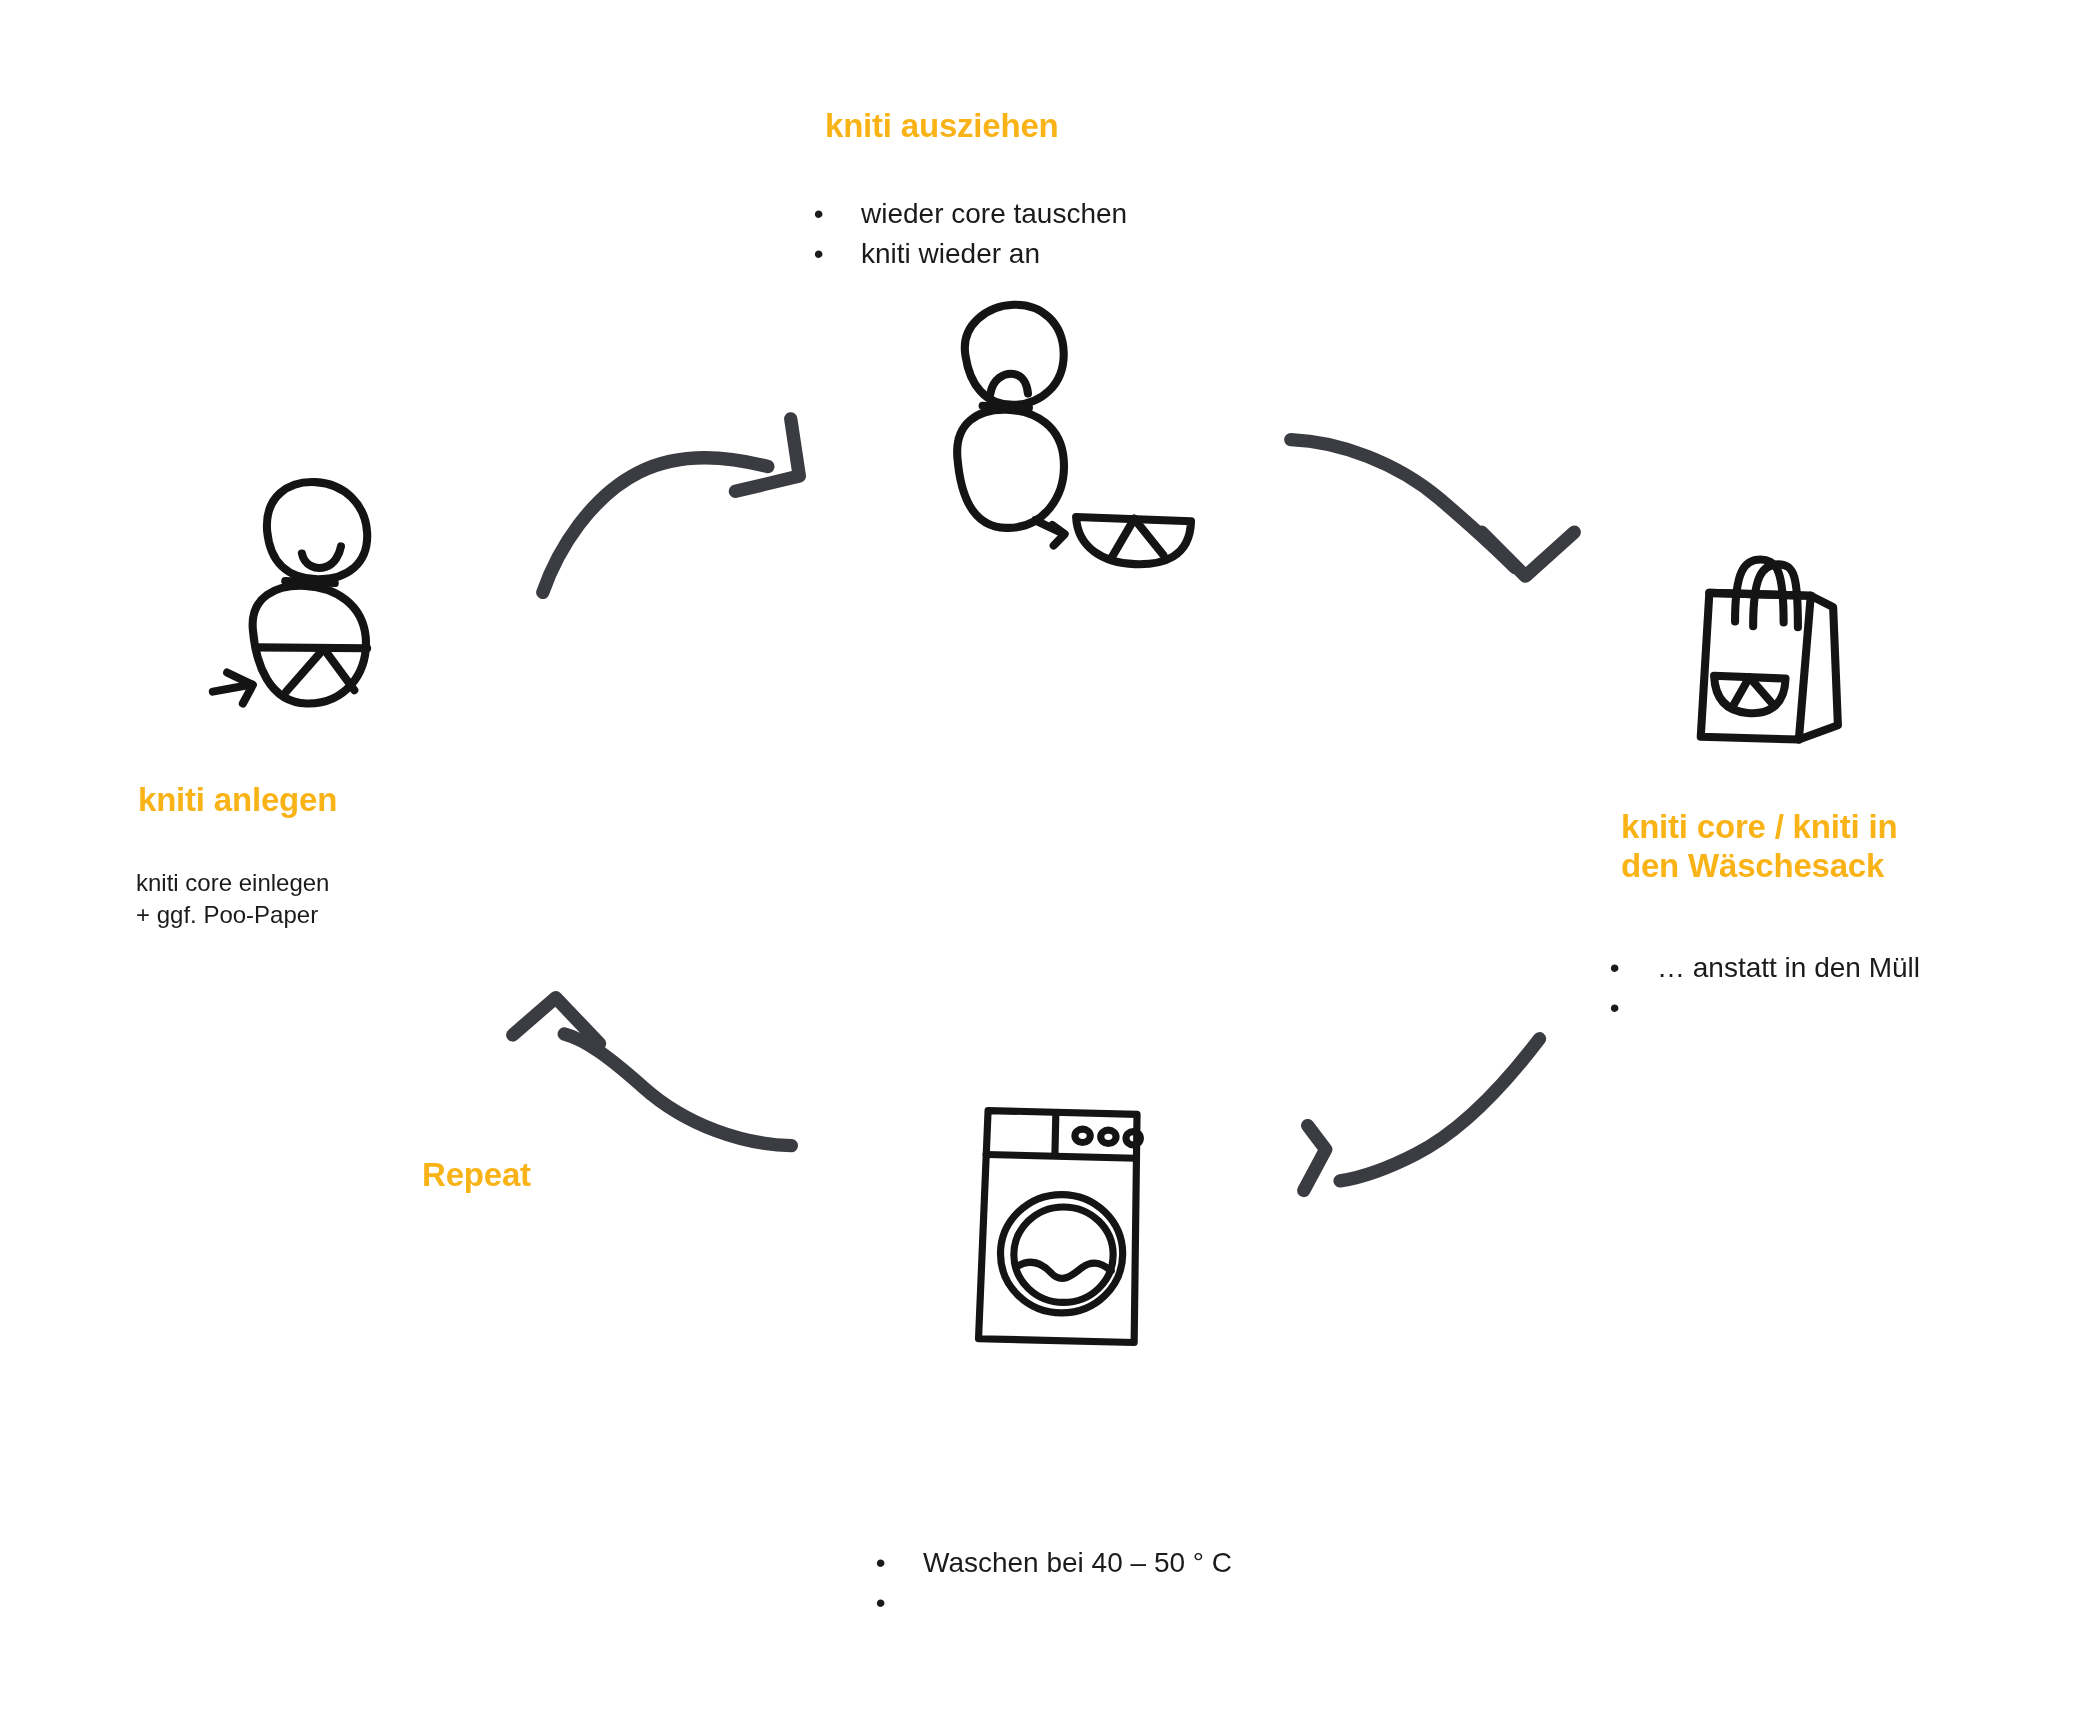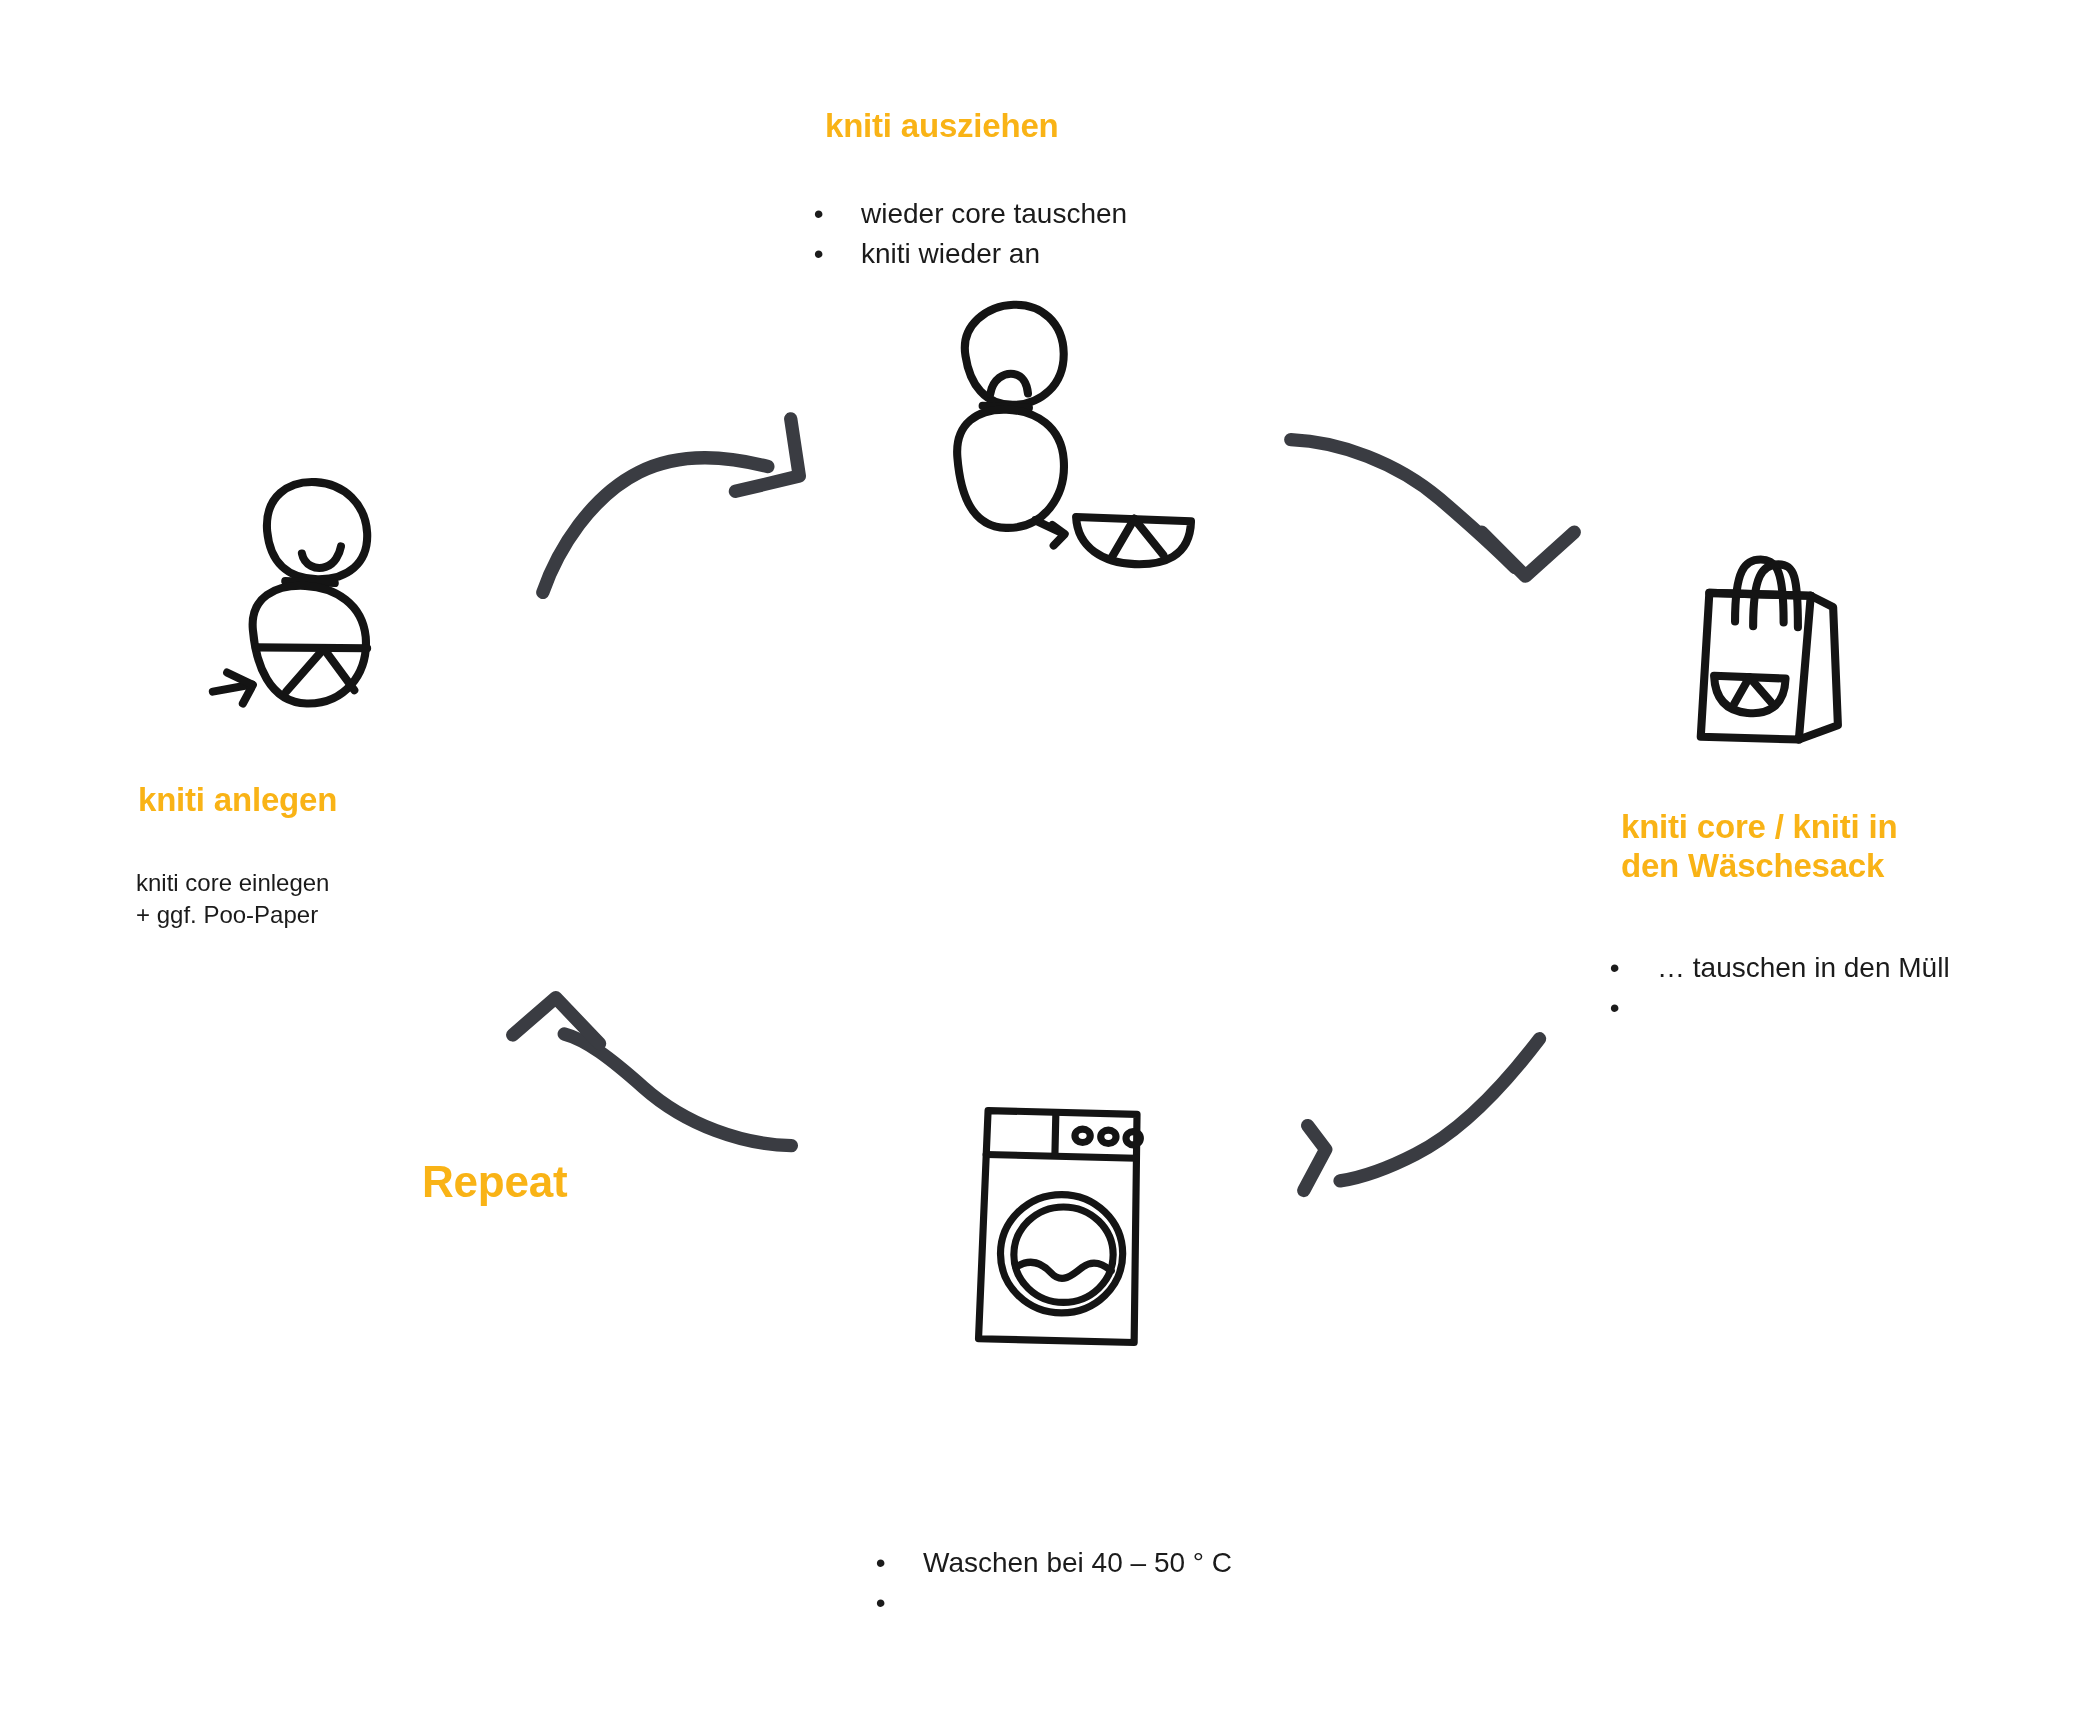--- a/index.html
+++ b/index.html
@@ -24,21 +24,21 @@
     color: #F9B316;
     font-weight: bold;
     font-size: 33px;
     line-height: 1.18;
     letter-spacing: -0.2px;
     white-space: pre-line;
   }
   .heading-repeat {
     color: #F9B316;
     font-weight: bold;
-    font-size: 44px;
+    font-size: 33px;
     line-height: 1.18;
     letter-spacing: -0.2px;
   }
 
   
   .body-text {
     color: #1b1b1b;
     font-size: 24px;
     line-height: 1.33;
     font-weight: 300;
@@ -159,21 +159,21 @@
       </g>
     </svg>
   </div>
 
   <div class="abs heading" style="left:1621px; top:808px;">kniti core / kniti in
 den Wäschesack</div>
 
   <ul class="abs bullets" style="left:1606px; top:949px; width:453px;">
     <li>
       <span class="bdot">•</span>
-      <span>… tauschen in den Müll</span>
+      <span>… anstatt in den Müll</span>
     </li>
     <li>
       <span class="bdot">•</span>
     </li>
   </ul>
 
   <div class="abs" style="left:968px; top:1101px;">
     <svg width="191" height="253" viewBox="0 0 400 530">
       <g fill="none" stroke="#141414" stroke-width="15" stroke-linecap="round" stroke-linejoin="round">
 

